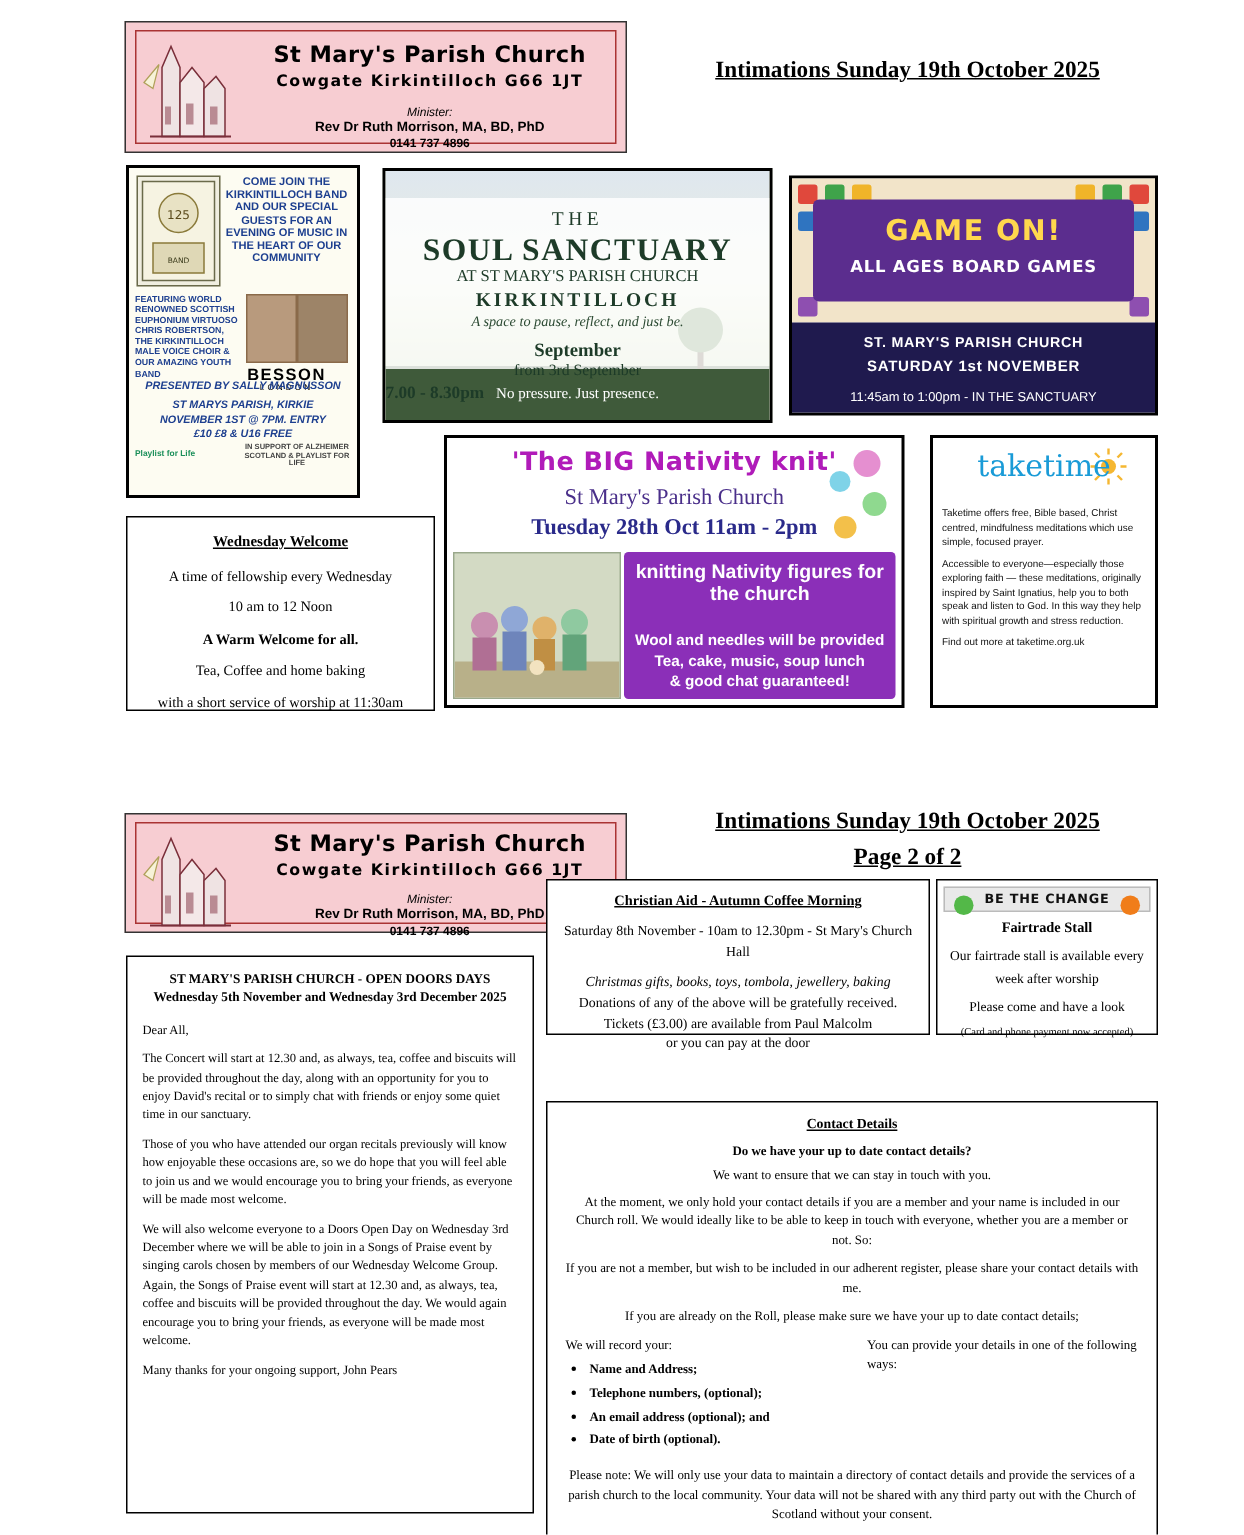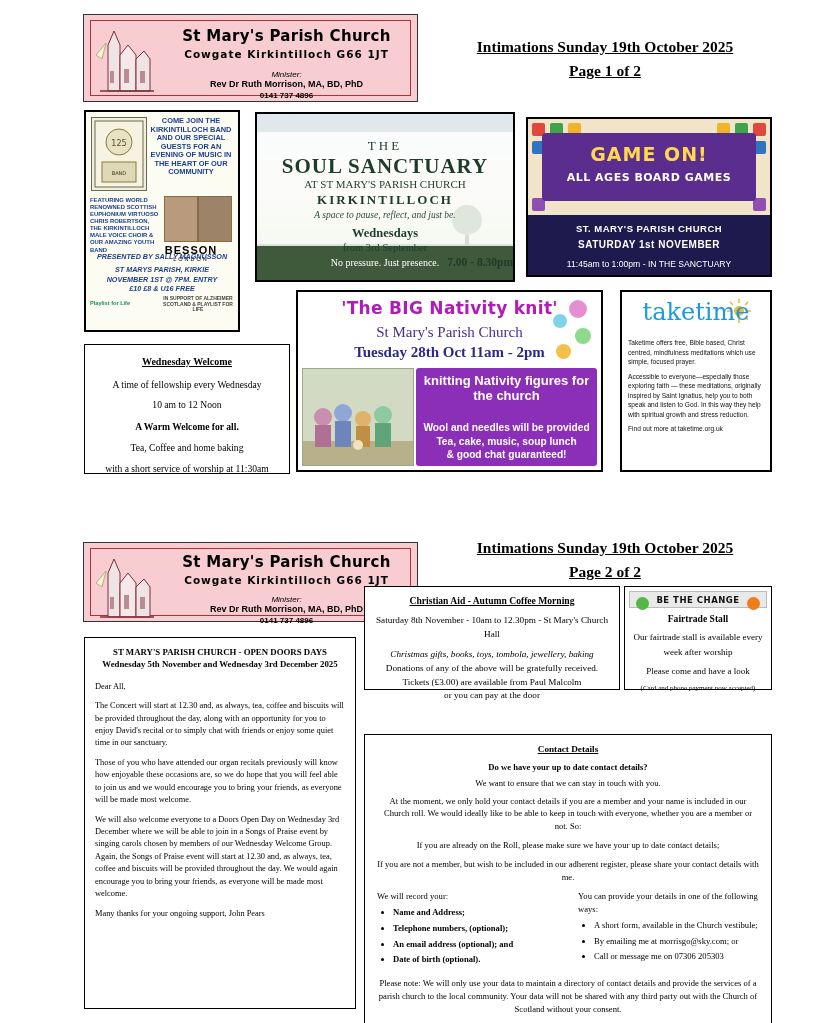--- a/index.html
+++ b/index.html
@@ -46,21 +46,21 @@
   .p2{background:#e7eddc;overflow:hidden;}
   .p2 .sky{position:absolute;left:0;top:0;right:0;height:100%;background:linear-gradient(#dfe7ef 0%,#e9eee0 45%,#cfdcbb 75%,#b9cfa2 100%);}
   .p2 .band{position:absolute;left:0;right:0;top:18px;bottom:34px;background:rgba(255,255,255,.82);}
   .p2 .t1{position:absolute;left:0;right:0;top:24px;text-align:center;font-family:"Liberation Serif",serif;font-size:13px;letter-spacing:3px;color:#1d3b28;}
   .p2 .t2{position:absolute;left:0;right:0;top:40px;text-align:center;font-family:"Liberation Serif",serif;font-size:21px;font-weight:bold;letter-spacing:1px;color:#1d3b28;}
   .p2 .t3{position:absolute;left:0;right:0;top:64px;text-align:center;font-family:"Liberation Serif",serif;font-size:11px;color:#1d3b28;}
   .p2 .t4{position:absolute;left:0;right:0;top:78px;text-align:center;font-family:"Liberation Serif",serif;font-size:13px;font-weight:bold;letter-spacing:2px;color:#1d3b28;}
   .p2 .t5{position:absolute;left:0;right:0;top:96px;text-align:center;font-family:"Liberation Serif",serif;font-style:italic;font-size:9.5px;color:#2c4a33;}
   .p2 .t6{position:absolute;left:0;right:0;top:112px;text-align:center;font-family:"Liberation Serif",serif;font-weight:bold;font-size:12.5px;color:#1d3b28;}
   .p2 .t7{position:absolute;left:0;right:0;top:128px;text-align:center;font-family:"Liberation Serif",serif;font-size:10.5px;color:#1d3b28;}
-  .p2 .t8{position:absolute;left:0;right:0;top:142px;text-align:right;font-family:"Liberation Serif",serif;font-weight:bold;font-size:11.5px;color:#1d3b28;}
+  .p2 .t8{position:absolute;left:0;right:0;top:142px;text-align:left;font-family:"Liberation Serif",serif;font-weight:bold;font-size:11.5px;color:#1d3b28;}
   .p2 .t9{position:absolute;left:0;right:0;bottom:12px;text-align:center;font-family:"Liberation Serif",serif;font-size:10px;color:#fff;}
   .p2 .tree{position:absolute;right:26px;bottom:34px;width:40px;height:44px;}
   .p2 .ground{position:absolute;left:0;right:0;bottom:0;height:36px;background:#3f5a3a;}
 
   
   .p3{background:#ffffff;}
   .p3 .top{position:absolute;left:0;right:0;top:0;height:96px;background:#f2e4c9;overflow:hidden;}
   .p3 .inner{position:absolute;left:14px;top:14px;right:14px;height:68px;background:#5b2d8e;border-radius:4px;}
   .p3 .g1{position:absolute;left:0;right:0;top:10px;text-align:center;font-family:"DejaVu Sans",sans-serif;font-weight:bold;font-size:19px;color:#ffd84d;letter-spacing:1px;}
   .p3 .g2{position:absolute;left:0;right:0;top:38px;text-align:center;font-family:"DejaVu Sans",sans-serif;font-weight:bold;font-size:11px;color:#ffffff;letter-spacing:.5px;}
@@ -80,21 +80,21 @@
   .nk .l2{position:absolute;left:0;right:0;top:32px;text-align:center;font-family:"Liberation Serif",serif;font-size:15px;color:#4a2f8a;}
   .nk .l3{position:absolute;left:0;right:0;top:52px;text-align:center;font-family:"Liberation Serif",serif;font-weight:bold;font-size:15px;color:#2a2a8a;}
   .nk .purple{position:absolute;left:118px;top:76px;right:4px;bottom:4px;background:#8b2fb8;border-radius:3px;color:#fff;text-align:center;}
   .nk .pa{position:absolute;left:0;right:0;top:6px;font-size:13px;font-weight:bold;line-height:1.15;}
   .nk .pb{position:absolute;left:0;right:0;bottom:5px;font-size:10.2px;font-weight:bold;line-height:1.3;}
   .nk .scene{position:absolute;left:4px;top:76px;width:110px;bottom:4px;background:#cfd8c0;border:1px solid #9aa88c;overflow:hidden;}
   .ball{position:absolute;border-radius:50%;}
 
   
   .tt{background:#fff;}
-  .tt .logo{position:absolute;left:0;right:0;top:6px;text-align:center;font-family:"DejaVu Serif",serif;font-size:24px;color:#1a9bd7;}
+  .tt .logo{position:absolute;left:0;right:0;top:6px;text-align:center;font-family:"DejaVu Serif",serif;font-size:20px;color:#1a9bd7;}
   .tt .body{position:absolute;left:6px;right:6px;top:46px;font-size:6.6px;line-height:1.45;color:#111;}
   .tt .body p{margin:0 0 5px 0;}
   .sun{position:absolute;right:18px;top:6px;width:26px;height:26px;}
   .cc{font-family:"Liberation Serif",serif;font-size:9.2px;line-height:1.5;text-align:center;}
   .cc .h{font-weight:bold;text-decoration:underline;font-size:9.6px;}
   .ft{font-family:"Liberation Serif",serif;font-size:9px;text-align:center;line-height:1.6;}
   .ft .bar{position:absolute;left:4px;right:4px;top:4px;height:15px;background:#e9e9e9;border:1px solid #bbb;}
   .ft .bar .txt{position:absolute;left:0;right:0;top:2px;text-align:center;font-family:"DejaVu Sans",sans-serif;font-weight:bold;font-size:8.5px;letter-spacing:.5px;color:#111;}
   .ft .g{position:absolute;left:6px;top:5px;width:13px;height:13px;border-radius:50%;background:#53b848;}
   .ft .o{position:absolute;right:6px;top:5px;width:13px;height:13px;border-radius:50%;background:#f07d1a;}
@@ -135,21 +135,20 @@
       <div class="lh-title">St Mary's Parish Church</div>
       <div class="lh-sub" style="margin-top:3px;">Cowgate    Kirkintilloch     G66 1JT</div>
       <div class="lh-min" style="margin-top:10px;">Minister:</div>
       <div class="lh-name">Rev Dr Ruth Morrison, MA, BD, PhD</div>
       <div class="lh-tel" style="margin-top:2px;">0141 737 4896</div>
     </div>
   </div>
 
   <div class="intim" style="left:440px;top:38px;width:330px;">
     <div class="l1">Intimations Sunday 19th October 2025</div>
-    <div class="l2">Page 1 of 2</div>
   </div>
 
   <div class="box p1" style="left:84px;top:110px;width:156px;height:222px;border-width:2px;">
     <div class="crest">
       <svg viewBox="0 0 54 72" width="54" height="72">
         <rect x="3" y="3" width="48" height="66" fill="#f6f3e2" stroke="#6a6a4a"></rect>
         <circle cx="27" cy="24" r="13" fill="#e8e2c4" stroke="#8a7a3a"></circle>
         <text x="27" y="28" font-size="8" text-anchor="middle" fill="#5a4a1a" font-family="DejaVu Sans">125</text>
         <rect x="10" y="44" width="34" height="20" fill="#dfd8b6" stroke="#8a7a3a"></rect>
         <text x="27" y="57" font-size="5" text-anchor="middle" fill="#3a3a1a" font-family="DejaVu Sans">BAND</text>
@@ -183,21 +182,21 @@
     <svg class="tree" viewBox="0 0 40 44">
       <rect x="18" y="26" width="4" height="18" fill="#4a3a22"></rect>
       <circle cx="20" cy="18" r="15" fill="#4f7a3c"></circle>
     </svg>
     <div class="band"></div>
     <div class="t1">THE</div>
     <div class="t2">SOUL SANCTUARY</div>
     <div class="t3">AT ST MARY'S PARISH CHURCH</div>
     <div class="t4">KIRKINTILLOCH</div>
     <div class="t5">A space to pause, reflect, and just be.</div>
-    <div class="t6">Wednesdays</div>
+    <div class="t6">September</div>
     <div class="t7">from 3rd September</div>
     <div class="t8">7.00 - 8.30pm</div>
     <div class="t9">No pressure. Just presence.</div>
   </div>
 
   <div class="box p3" style="left:526px;top:117px;width:246px;height:160px;border-width:2px;">
     <div class="top">
       <div class="tile" style="left:4px;top:4px;background:#e0483c;"></div>
       <div class="tile" style="left:22px;top:4px;background:#3fa34a;"></div>
       <div class="tile" style="left:40px;top:4px;background:#f0b429;"></div>
@@ -339,40 +338,35 @@
     <p>Those of you who have attended our organ recitals previously will know how enjoyable these occasions are, so we do hope that you will feel able to join us and we would encourage you to bring your friends, as everyone will be made most welcome.</p>
     <p>We will also welcome everyone to a Doors Open Day on Wednesday 3rd December where we will be able to join in a Songs of Praise event by singing carols chosen by members of our Wednesday Welcome Group. Again, the Songs of Praise event will start at 12.30 and, as always, tea, coffee and biscuits will be provided throughout the day. We would again encourage you to bring your friends, as everyone will be made most welcome.</p>
     <p>Many thanks for your ongoing support, John Pears</p>
   </div>
 
   <div class="box cd" style="left:364px;top:714px;width:408px;height:295px;padding:8px 12px;margin-top:20px;">
     <div class="h">Contact Details</div>
     <div class="c b" style="margin-top:4px;">Do we have your up to date contact details?</div>
     <div class="c" style="margin-top:3px;">We want to ensure that we can stay in touch with you.</div>
     <div class="c" style="margin-top:5px;">At the moment, we only hold your contact details if you are a member and your name is included in our Church roll. We would ideally like to be able to keep in touch with everyone, whether you are a member or not. So:</div>
+    <div class="c" style="margin-top:6px;">If you are not a member, but wish to be included in our adherent register, please share your contact details with me.</div>
     <div class="c" style="margin-top:6px;">If you are already on the Roll, please make sure we have your up to date contact details;</div>
-    <div class="c" style="margin-top:6px;">If you are not a member, but wish to be included in our adherent register, please share your contact details with me.</div>
 
     <div class="two">
       <div>
         <div>We will record your:</div>
         <ul>
           <li>Name and Address;</li>
           <li>Telephone numbers, (optional);</li>
           <li>An email address (optional); and</li>
           <li>Date of birth (optional).</li>
         </ul>
       </div>
       <div class="rightcol">
         <div>You can provide your details in one of the following ways:</div>
-        <ul>
-          <li>A short form, available in the Church vestibule;</li>
-          <li>By emailing me at morrisgo@sky.com; or</li>
-          <li>Call or message me on 07306 205303</li>
-        </ul>
       </div>
     </div>
 
     <div class="c" style="margin-top:8px;">Please note: We will only use your data to maintain a directory of contact details and provide the services of a parish church to the local community. Your data will not be shared with any third party out with the Church of Scotland without your consent.</div>
     <div style="text-align:right;margin-top:8px;padding-right:16px;">With my thanks, Gordon Morrison Session Clerk</div>
   </div>
 
 </div>
 
 </body></html>

